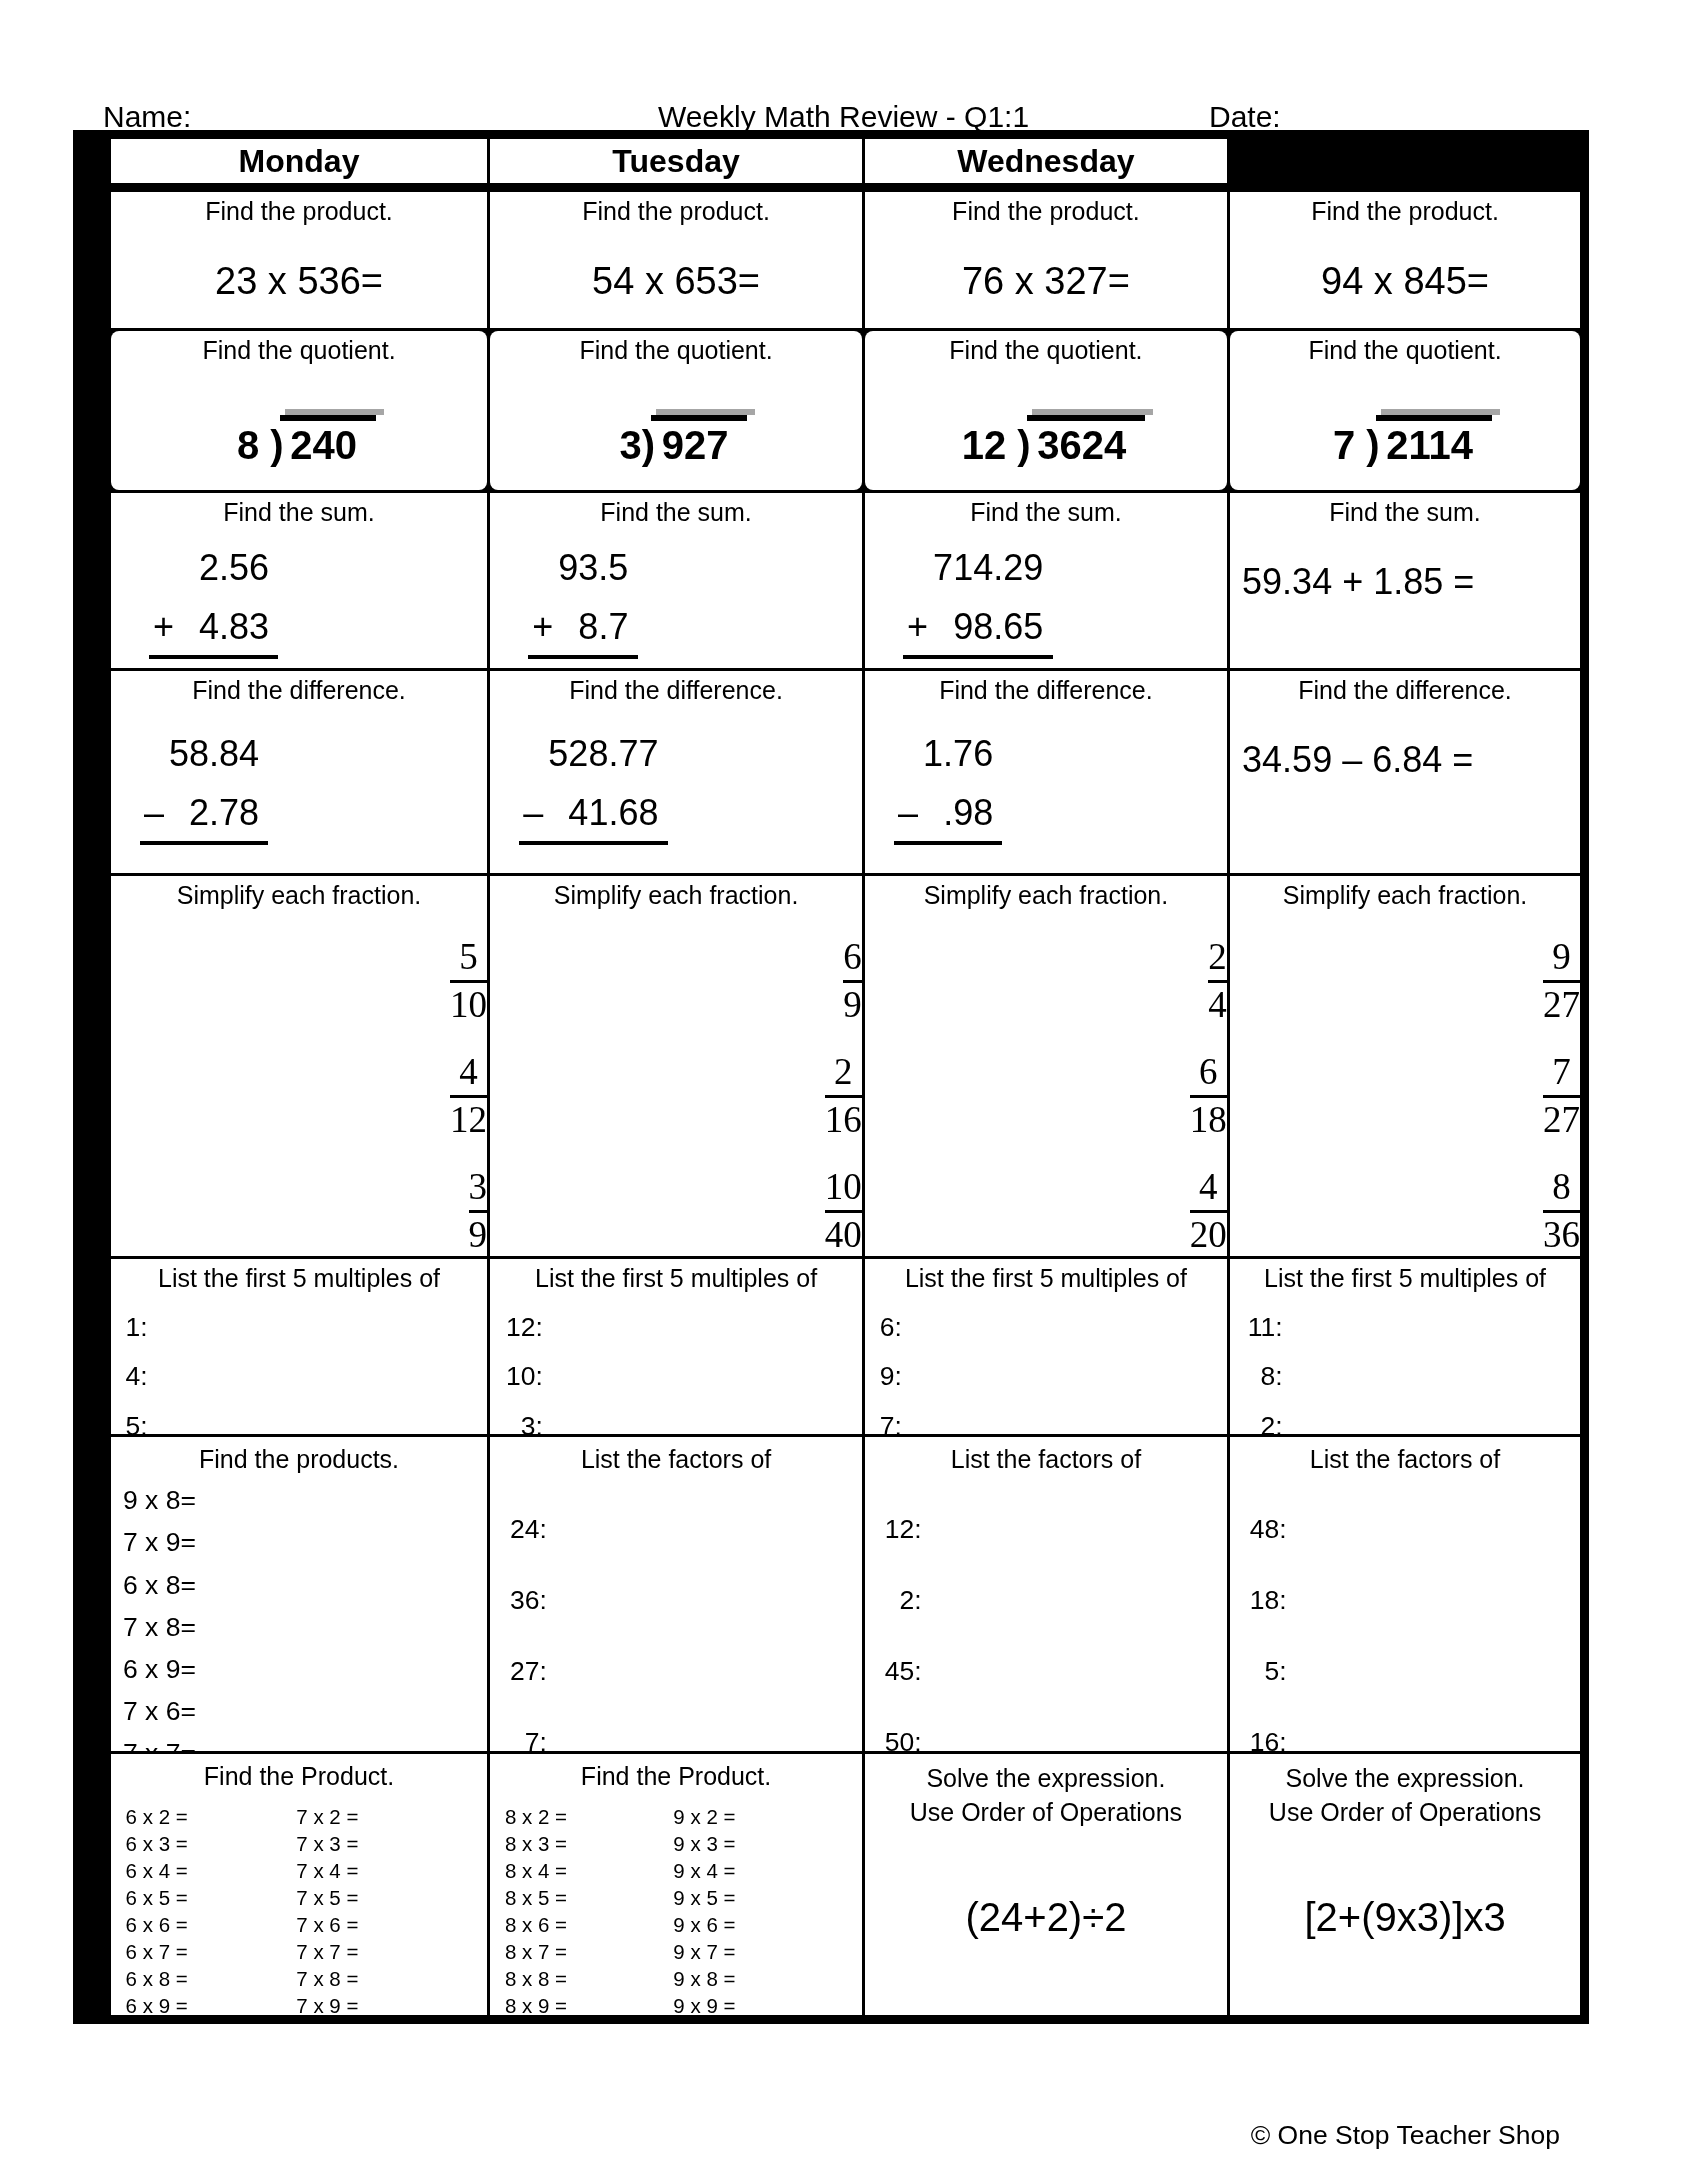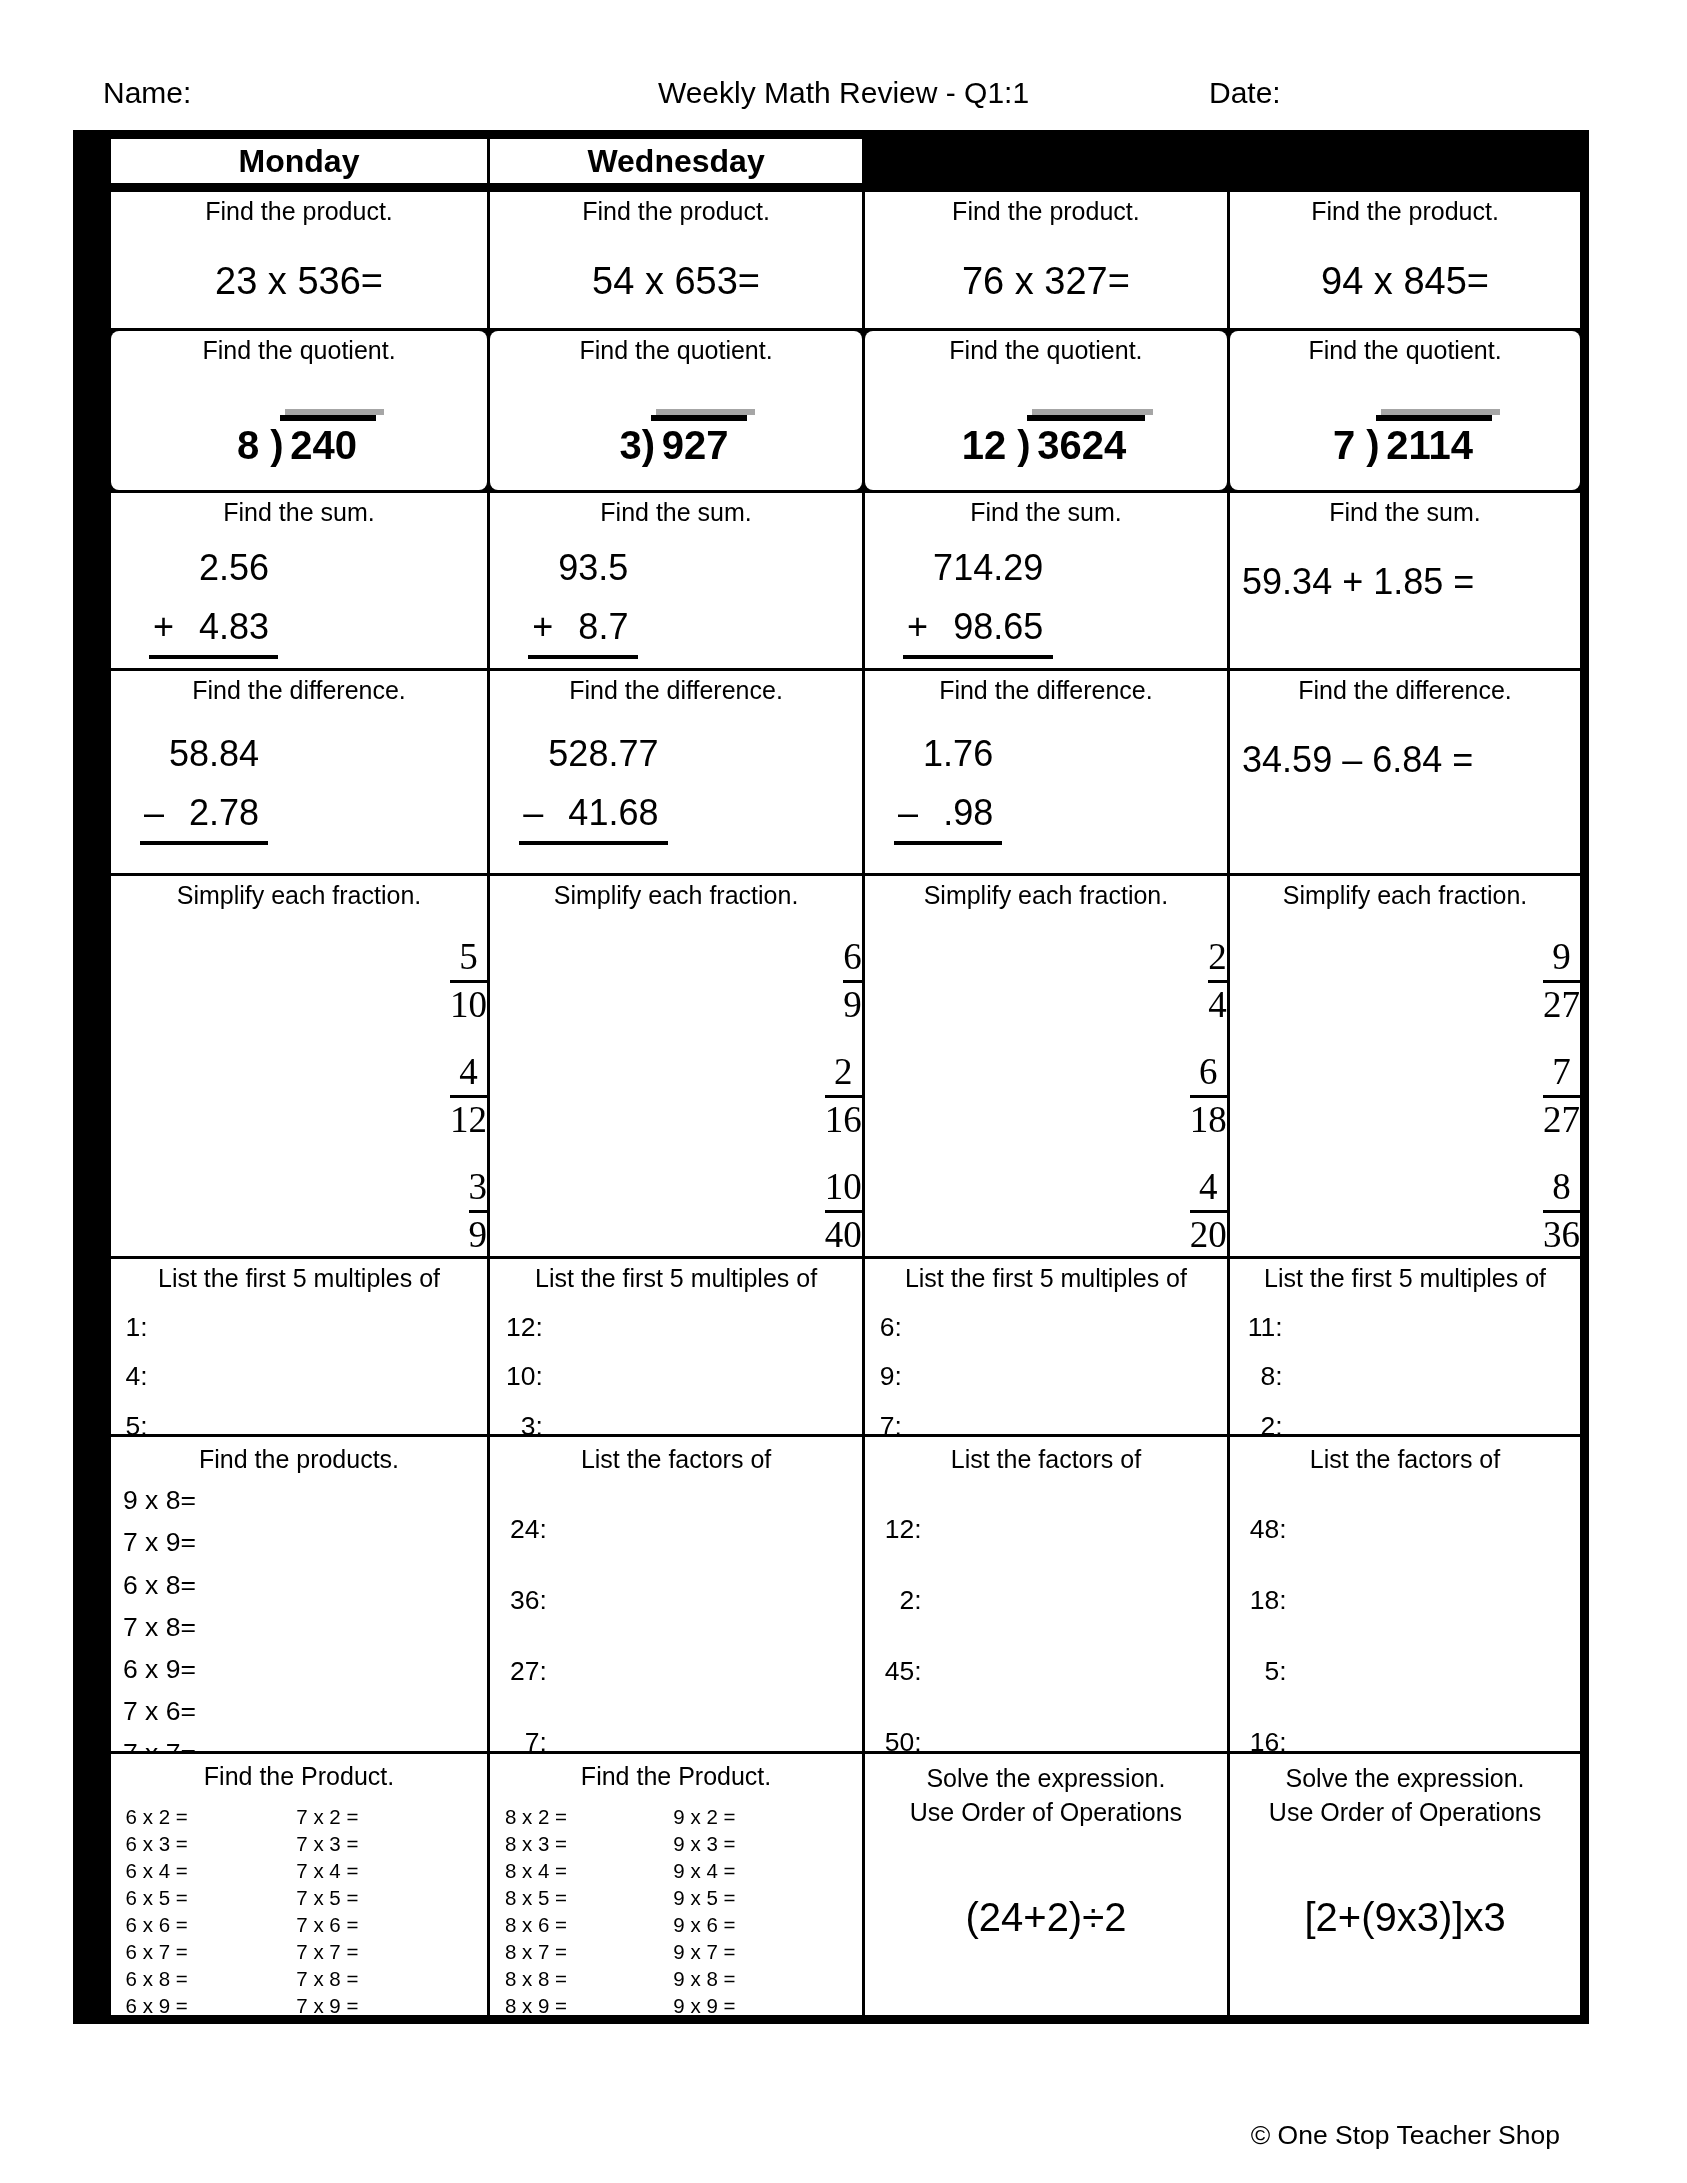--- a/index.html
+++ b/index.html
@@ -1,21 +1,21 @@
 <!DOCTYPE html>
 <html style="font-size:10.6px"><head>
 <meta charset="utf-8">
 <style>
   html,body{margin:0;padding:0;background:#e8e8e8;}
   .sheet{
     position:relative;width:1687px;height:2183px;background:#ffffff;
     font-family:"Liberation Sans",sans-serif;color:#000;overflow:hidden;
   }
   
-  .hdr{position:absolute;top:76px;left:0;width:1687px;height:42px;font-size:30px;}
+  .hdr{position:absolute;top:100px;left:0;width:1687px;height:42px;font-size:30px;}
   .hdr .name{position:absolute;left:103px;}
   .hdr .title{position:absolute;left:50%;transform:translateX(-50%);}
   .hdr .date{position:absolute;left:1209px;}
   
   .tbl{
     position:absolute;left:73px;top:130px;width:1516px;
     border:9.3px solid #000;box-sizing:border-box;background:#000;padding-left:29px;
   }
   .row{display:grid;grid-template-columns:576fr 569fr 554fr 536fr;column-gap:3.3px;
        background:#000;border-bottom:3.3px solid #000;}
@@ -77,20 +77,21 @@
   <div class="hdr">
     <span class="name">Name:</span>
     <span class="title">Weekly Math Review - Q1:1</span>
     <span class="date">Date:</span>
   </div>
 
   <div class="tbl">
 
     <div class="row dayrow">
       <div class="cell">Monday</div>
+      <div class="cell">Tuesday</div>
       <div class="cell">Wednesday</div>
     </div>
 
     <div class="row r1">
       <div class="cell">
         <div class="lbl">Find the product.</div>
         <div class="prob">23 x 536=</div>
       </div>
       <div class="cell">
         <div class="lbl">Find the product.</div>

